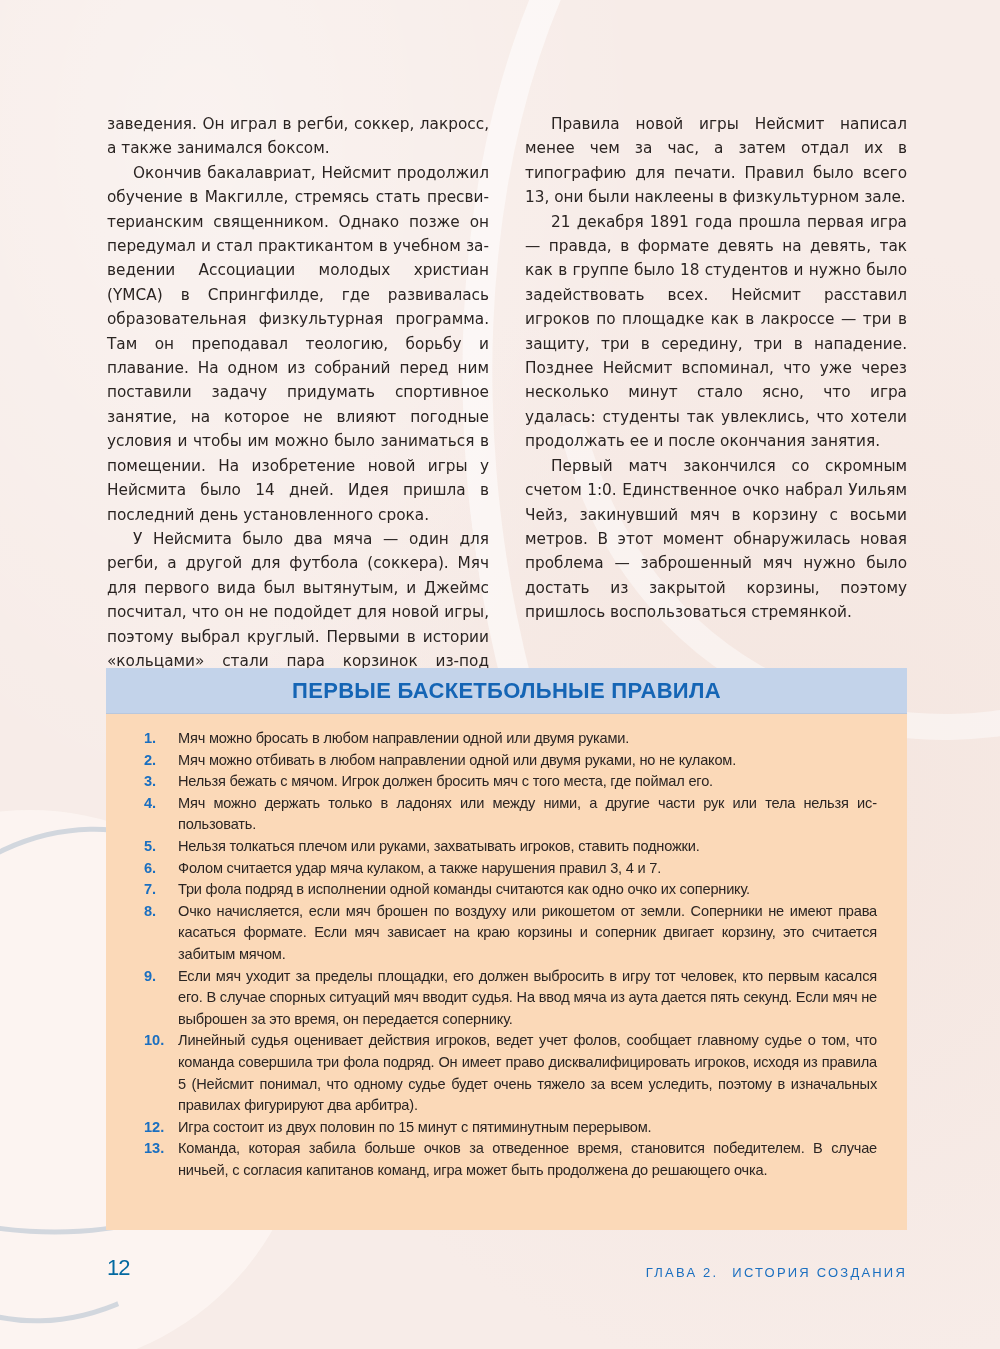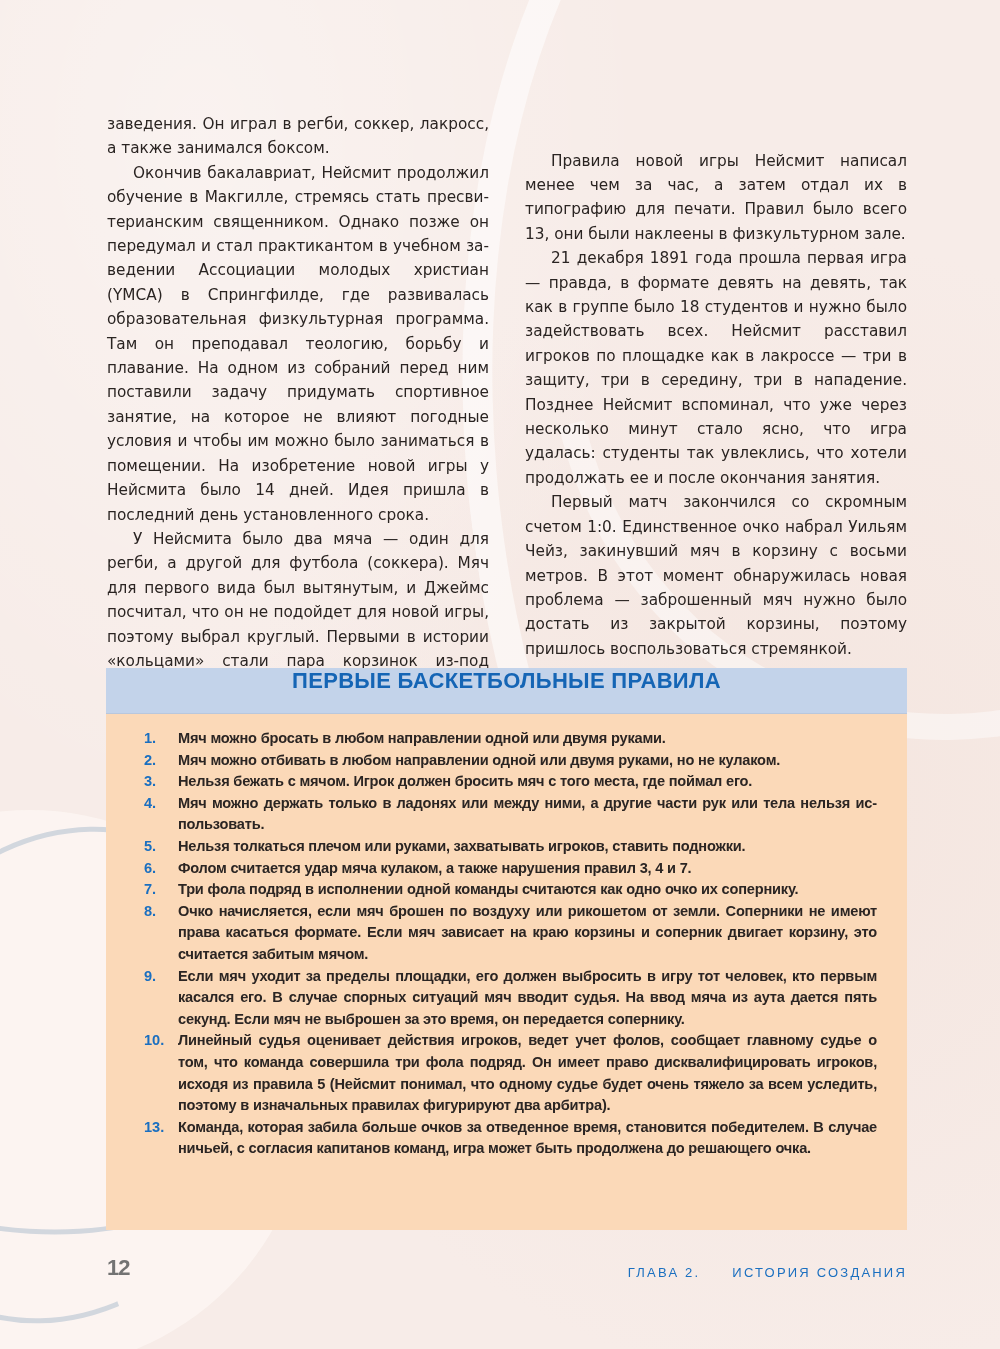--- a/index.html
+++ b/index.html
@@ -19,60 +19,60 @@
     .bg-arc { position: absolute; border-radius: 50%; pointer-events: none; }
     .arc1 { left: 470px; top: -300px; width: 900px; height: 1500px; border: 30px solid rgba(255,255,255,0.55); border-right-color: transparent; border-bottom-color: transparent; transform: rotate(-8deg); }
     .arc2 { left: 560px; top: -200px; width: 800px; height: 900px; border: 26px solid rgba(255,255,255,0.45); border-left-color: transparent; border-top-color: transparent; transform: rotate(30deg); }
     .ball { position: absolute; left: -250px; top: 810px; width: 560px; height: 560px; border-radius: 50%; background: rgba(255,250,246,0.6); }
     .seam { position: absolute; border-radius: 50%; border: 5px solid rgba(160,180,200,0.45); border-right-color: transparent; }
     .seam1 { left: -150px; top: 820px; width: 420px; height: 500px; transform: rotate(25deg); }
     .seam2 { left: -260px; top: 920px; width: 520px; height: 300px; border-top-color: transparent; transform: rotate(10deg); }
 
     .columns {
       position: absolute; left: 107px; top: 112px; width: 800px;
-      display: flex; justify-content: space-between; align-items: center;
+      display: flex; justify-content: space-between;
     }
     .col { width: 382px; }
     .col p {
       margin: 0; font-size: 15.3px; line-height: 24.4px; text-align: justify;
       text-indent: 26px; hyphens: manual;
     }
     .col p.noindent { text-indent: 0; }
 
     .rules-box {
       position: absolute; left: 106px; top: 668px; width: 801px; height: 562px;
       background: #fbd9b8;
     }
     .rules-header {
       height: 45px; background: #c3d3ea;
-      display: flex; justify-content: center;
+      display: flex; align-items: center; justify-content: center;
       border-bottom: 1px solid #b9c7dc;
     }
     .rules-title {
       font-family: "Liberation Sans", sans-serif; font-weight: bold;
       font-size: 22px; color: #1565b5; letter-spacing: 0.3px;
     }
     .rules-list { list-style: none; margin: 0; padding: 14px 30px 0 30px; }
     .rule {
       display: flex; font-family: "Liberation Sans", sans-serif;
       font-size: 14.6px; line-height: 21.6px; color: #2b2523;
     }
     .rule-num { width: 36px; flex: none; text-align: right; padding-right: 0; color: #1a6fc0; font-weight: bold; }
     .rule-num span { display: inline-block; width: 28px; text-align: left; }
-    .rule-text { flex: 1; text-align: justify; padding-left: 6px; letter-spacing: -0.2px; font-weight: bold; }
+    .rule-text { flex: 1; text-align: justify; padding-left: 6px; letter-spacing: -0.2px; }
 
     .page-number {
       position: absolute; left: 107px; top: 1255px;
-      font-family: "Liberation Sans", sans-serif; font-weight: bold;
-      font-size: 22px; color: #737373; letter-spacing: -1px;
+      font-family: "Liberation Sans", sans-serif; font-weight: normal;
+      font-size: 22px; color: #0369a1; letter-spacing: -1px;
     }
     .running-head {
       position: absolute; right: 93px; top: 1265px;
       font-family: "Liberation Sans", sans-serif; font-size: 13px;
-      color: #1a6fc0; letter-spacing: 2.2px; display: flex; gap: 32px;
+      color: #1a6fc0; letter-spacing: 2.2px; display: flex; gap: 14px;
     }
   </style>
 </head>
 <body>
 
 <div class="bg-texture"></div>
 <div class="bg-arc arc1"></div>
 <div class="bg-arc arc2"></div>
 <div class="ball"></div>
 <div class="seam seam1"></div>
@@ -130,20 +130,24 @@
       </li>
     <li class="rule">
         <span class="rule-num"><span>9.</span></span>
         <span class="rule-text">Если мяч уходит за пределы площадки, его должен выбросить в игру тот человек, кто первым ка­сался его. В случае спорных ситуаций мяч вводит судья. На ввод мяча из аута дается пять секунд. Если мяч не выброшен за это время, он передается сопернику.</span>
       </li>
     <li class="rule">
         <span class="rule-num"><span>10.</span></span>
         <span class="rule-text">Линейный судья оценивает действия игроков, ведет учет фолов, сообщает главному судье о том, что команда совершила три фола подряд. Он имеет право дисквалифицировать игроков, исходя из правила 5 (Нейсмит понимал, что одному судье будет очень тяжело за всем уследить, поэтому в изначальных правилах фигурируют два арбитра).</span>
       </li>
     <li class="rule">
+        <span class="rule-num"><span>12.</span></span>
+        <span class="rule-text">Игра состоит из двух половин по 15 минут с пятиминутным перерывом.</span>
+      </li>
+    <li class="rule">
         <span class="rule-num"><span>13.</span></span>
         <span class="rule-text">Команда, которая забила больше очков за отведенное время, становится победителем. В случае ничьей, с согласия капитанов команд, игра может быть продолжена до решающего очка.</span>
       </li>
   </ol>
 </div>
 
 <div class="page-number">12</div>
 <div class="running-head">
   <span>ГЛАВА 2.</span>
   <span>ИСТОРИЯ СОЗДАНИЯ</span>

